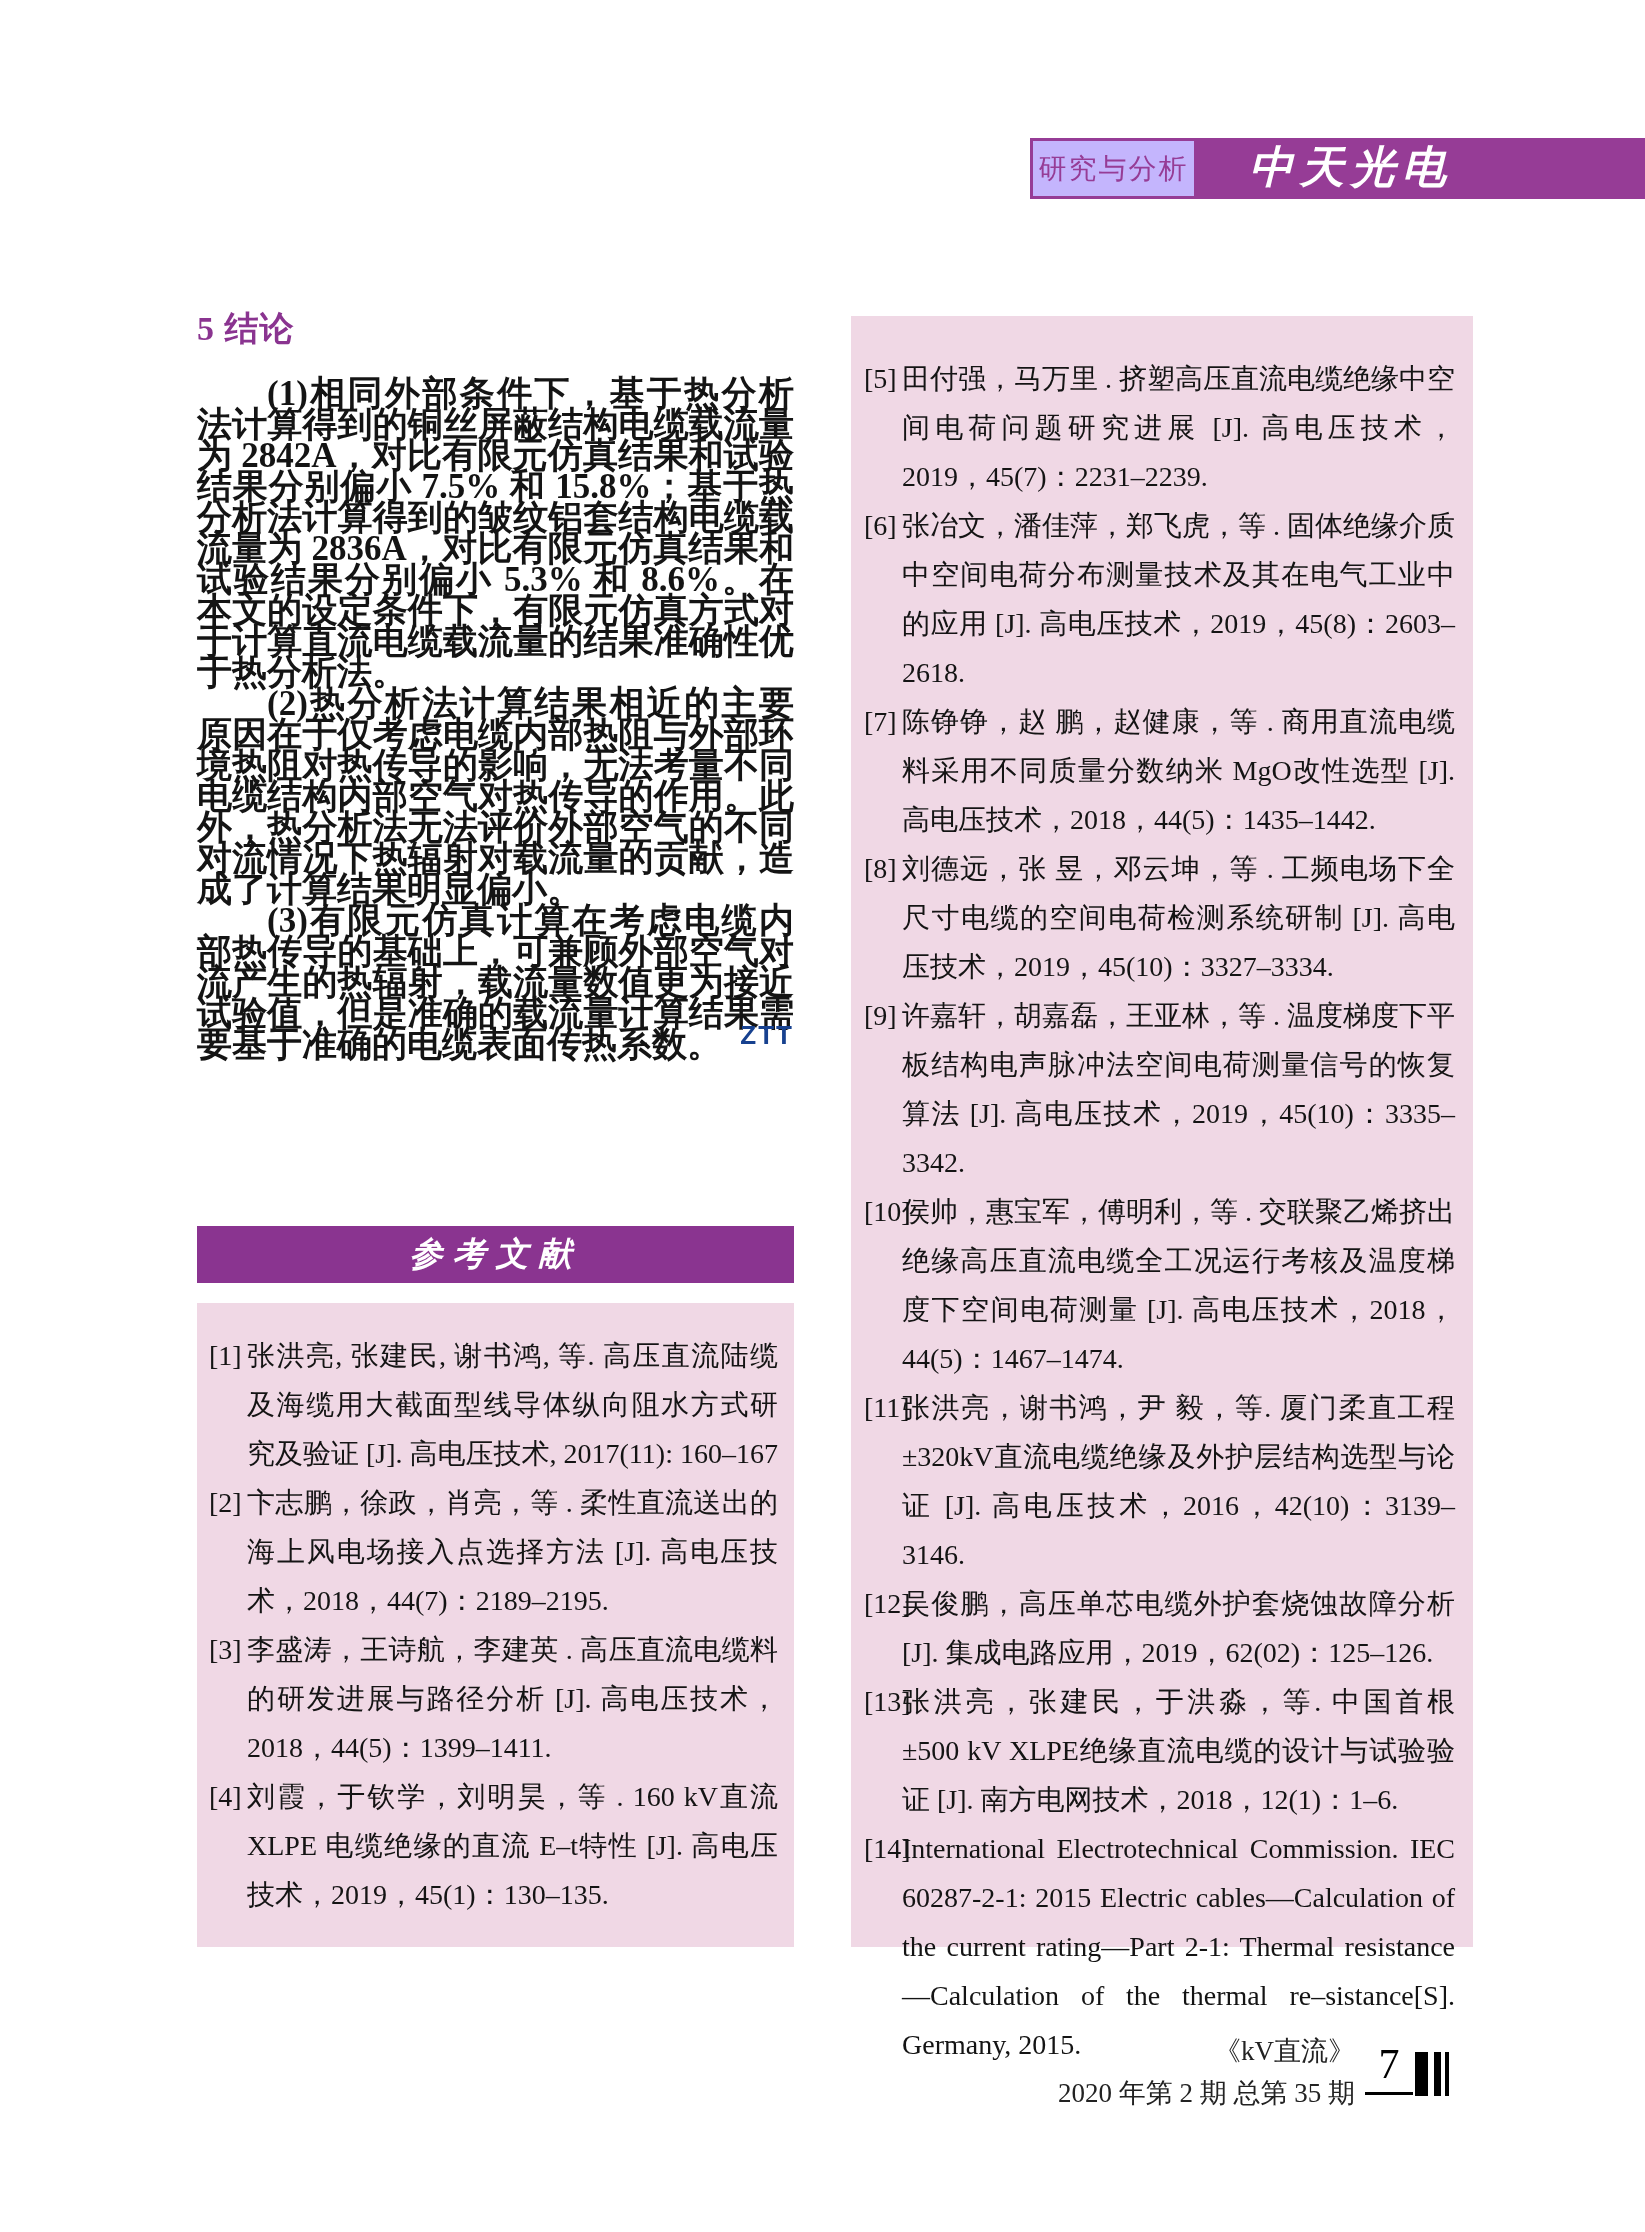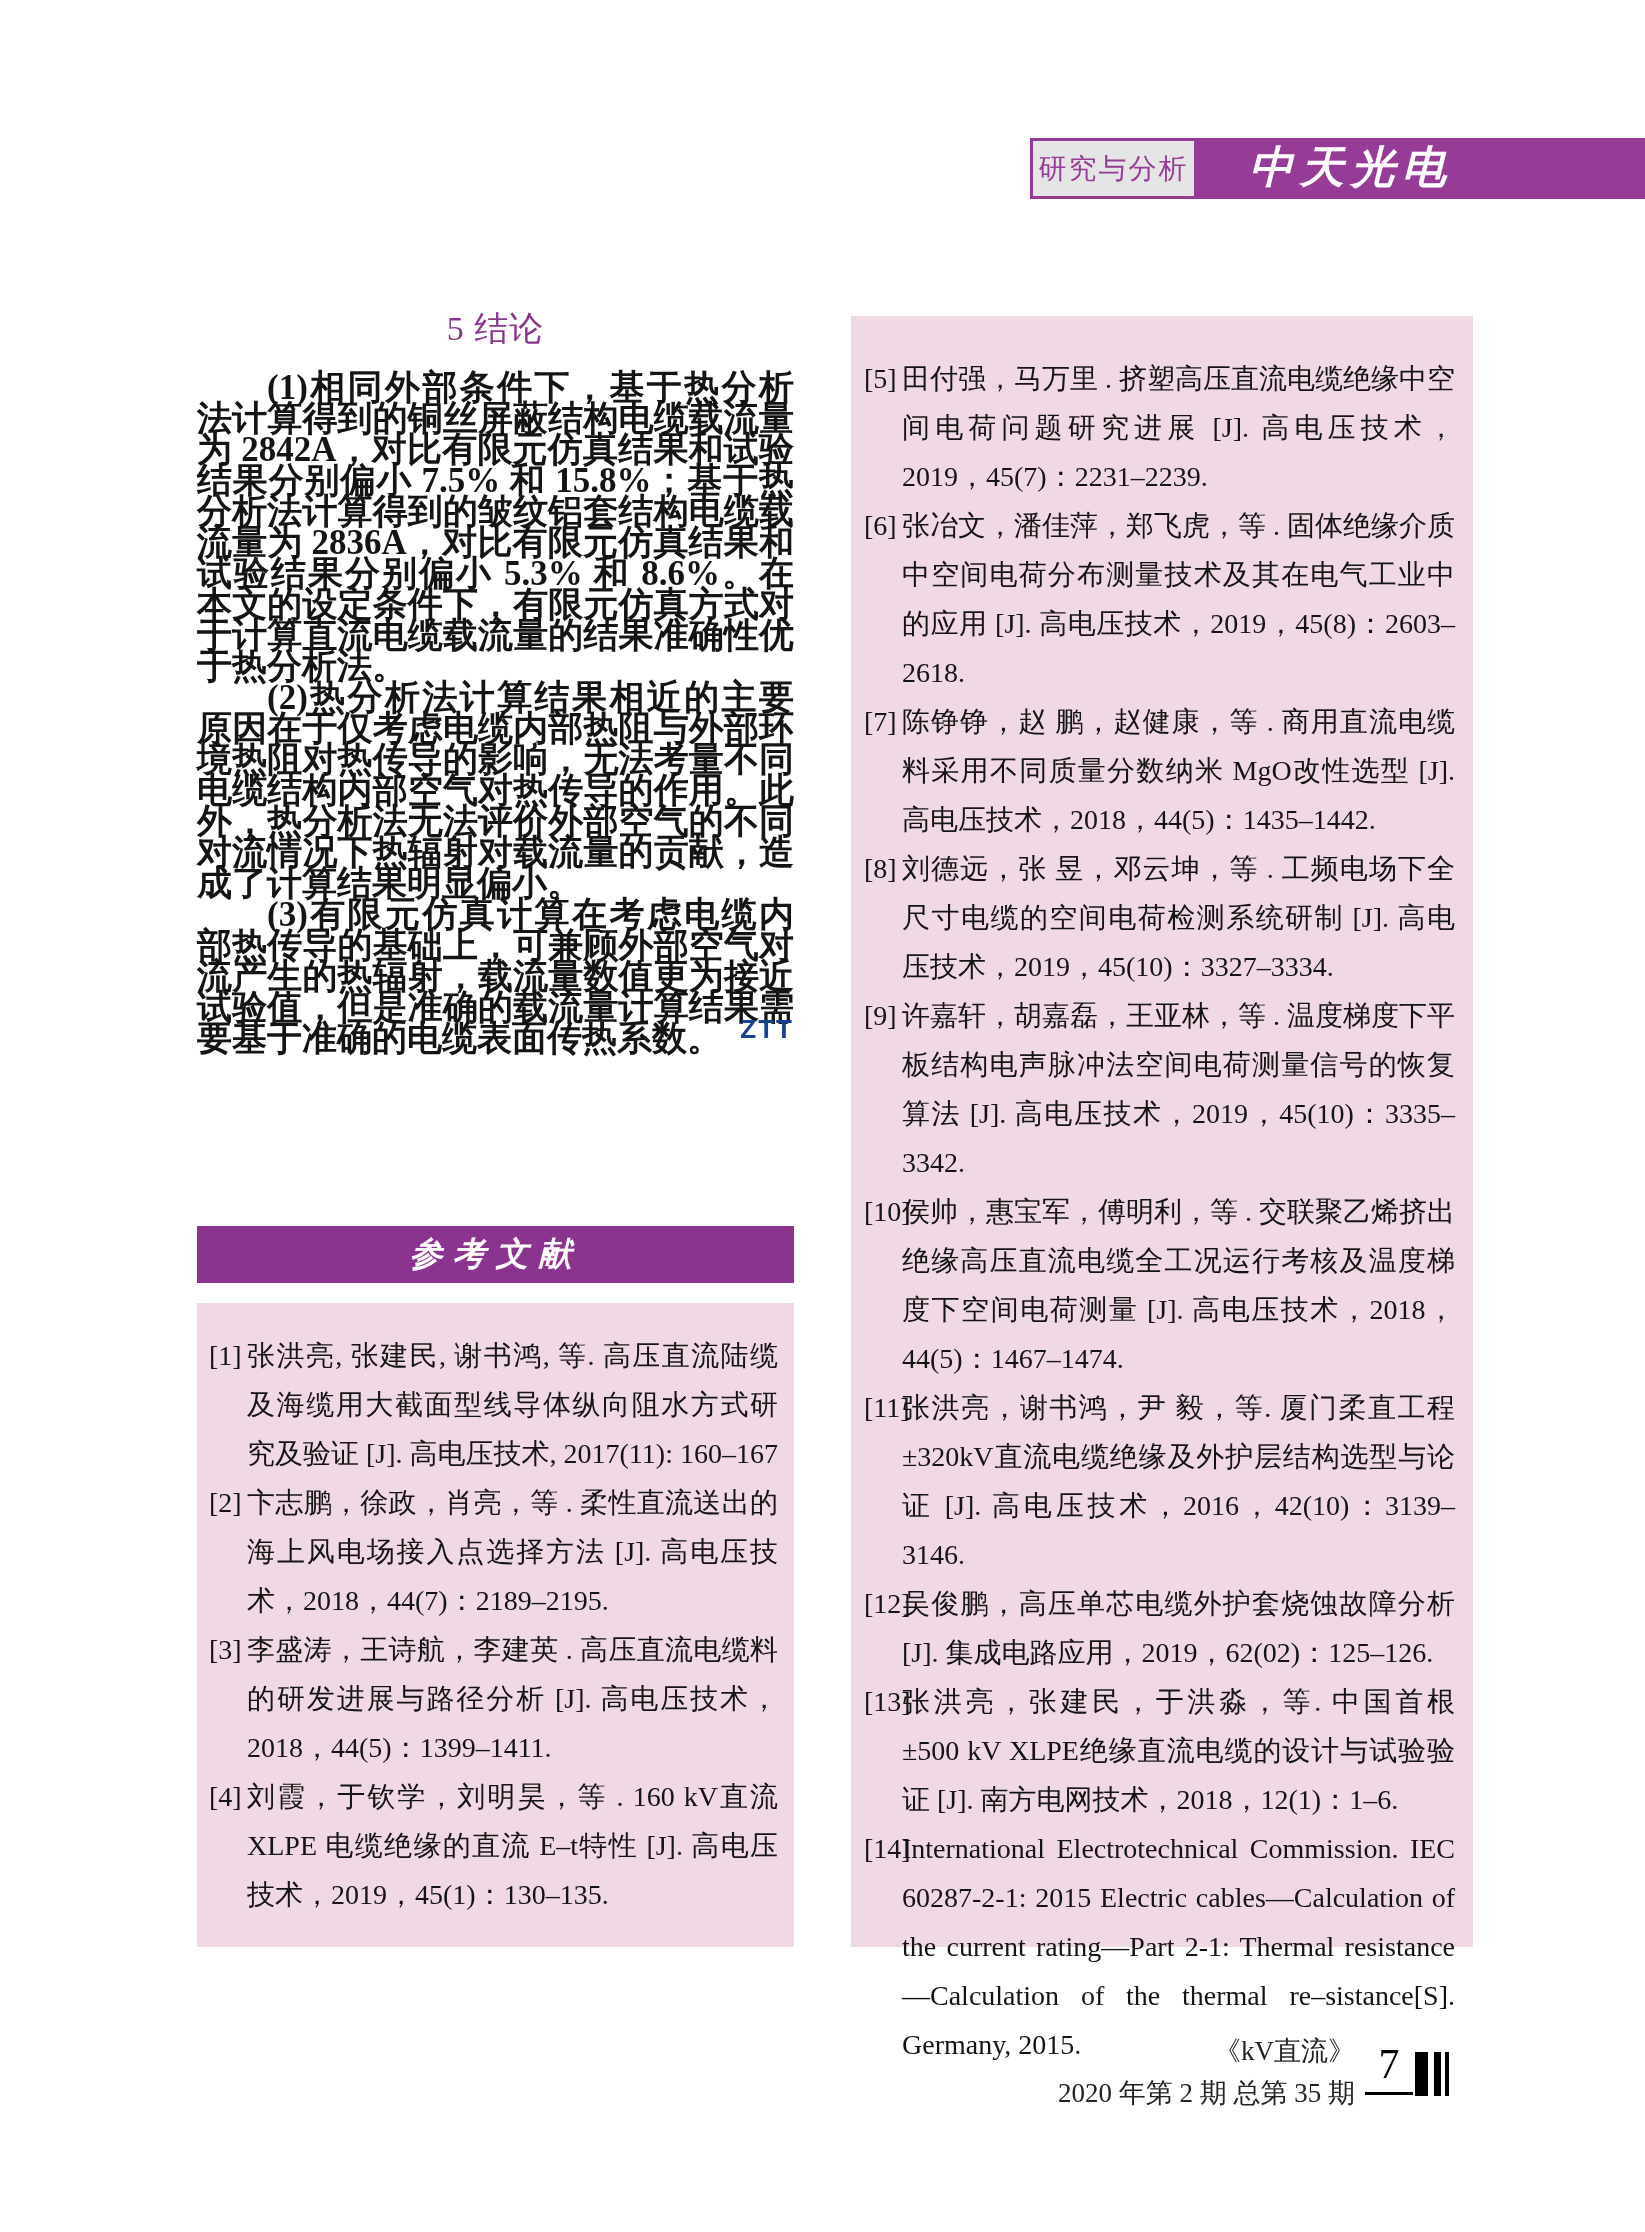--- a/index.html
+++ b/index.html
@@ -15,43 +15,43 @@
     position:relative;
     width:1646px;height:2233px;
     background:#ffffff;
     font-family:"Liberation Serif", serif;
     color:var(--ink);
     overflow:hidden;
   }
   
   .header-tab{
     position:absolute;left:1030px;top:138px;width:167px;height:61px;
-    background:#e5e5e5;border:3px solid var(--purple);
+    background:#c4b5fd;border:3px solid var(--purple);
     display:flex;align-items:center;justify-content:center;
     font-family:"Liberation Sans", sans-serif;
     font-size:28px;color:var(--purple);letter-spacing:2px;
   }
   .header-bar{
     position:absolute;left:1197px;top:138px;width:449px;height:61px;
     background:var(--purple);
     display:flex;align-items:flex-start;
   }
   .brand{
     color:#fff;font-weight:bold;font-style:italic;
     font-size:44px;letter-spacing:7px;padding-left:52px;
     font-family:"Liberation Serif", serif;
   }
   
   .left-col{
     position:absolute;left:197px;top:306px;width:597px;
   }
   .section-heading{
     color:var(--heading-purple);
-    font-size:34px;font-weight:normal;
-    margin-bottom:20px;letter-spacing:1px;text-align:center;
+    font-size:34px;font-weight:bold;
+    margin-bottom:26px;letter-spacing:1px;
   }
   .body-par{
     font-size:35px;line-height:31px;
     text-align:justify;text-indent:2em;font-weight:bold;
   }
   .ztt-line{
     margin-top:-49px;line-height:49px;text-align:right;
   }
   .ztt-mark{
     color:var(--ztt-blue);

